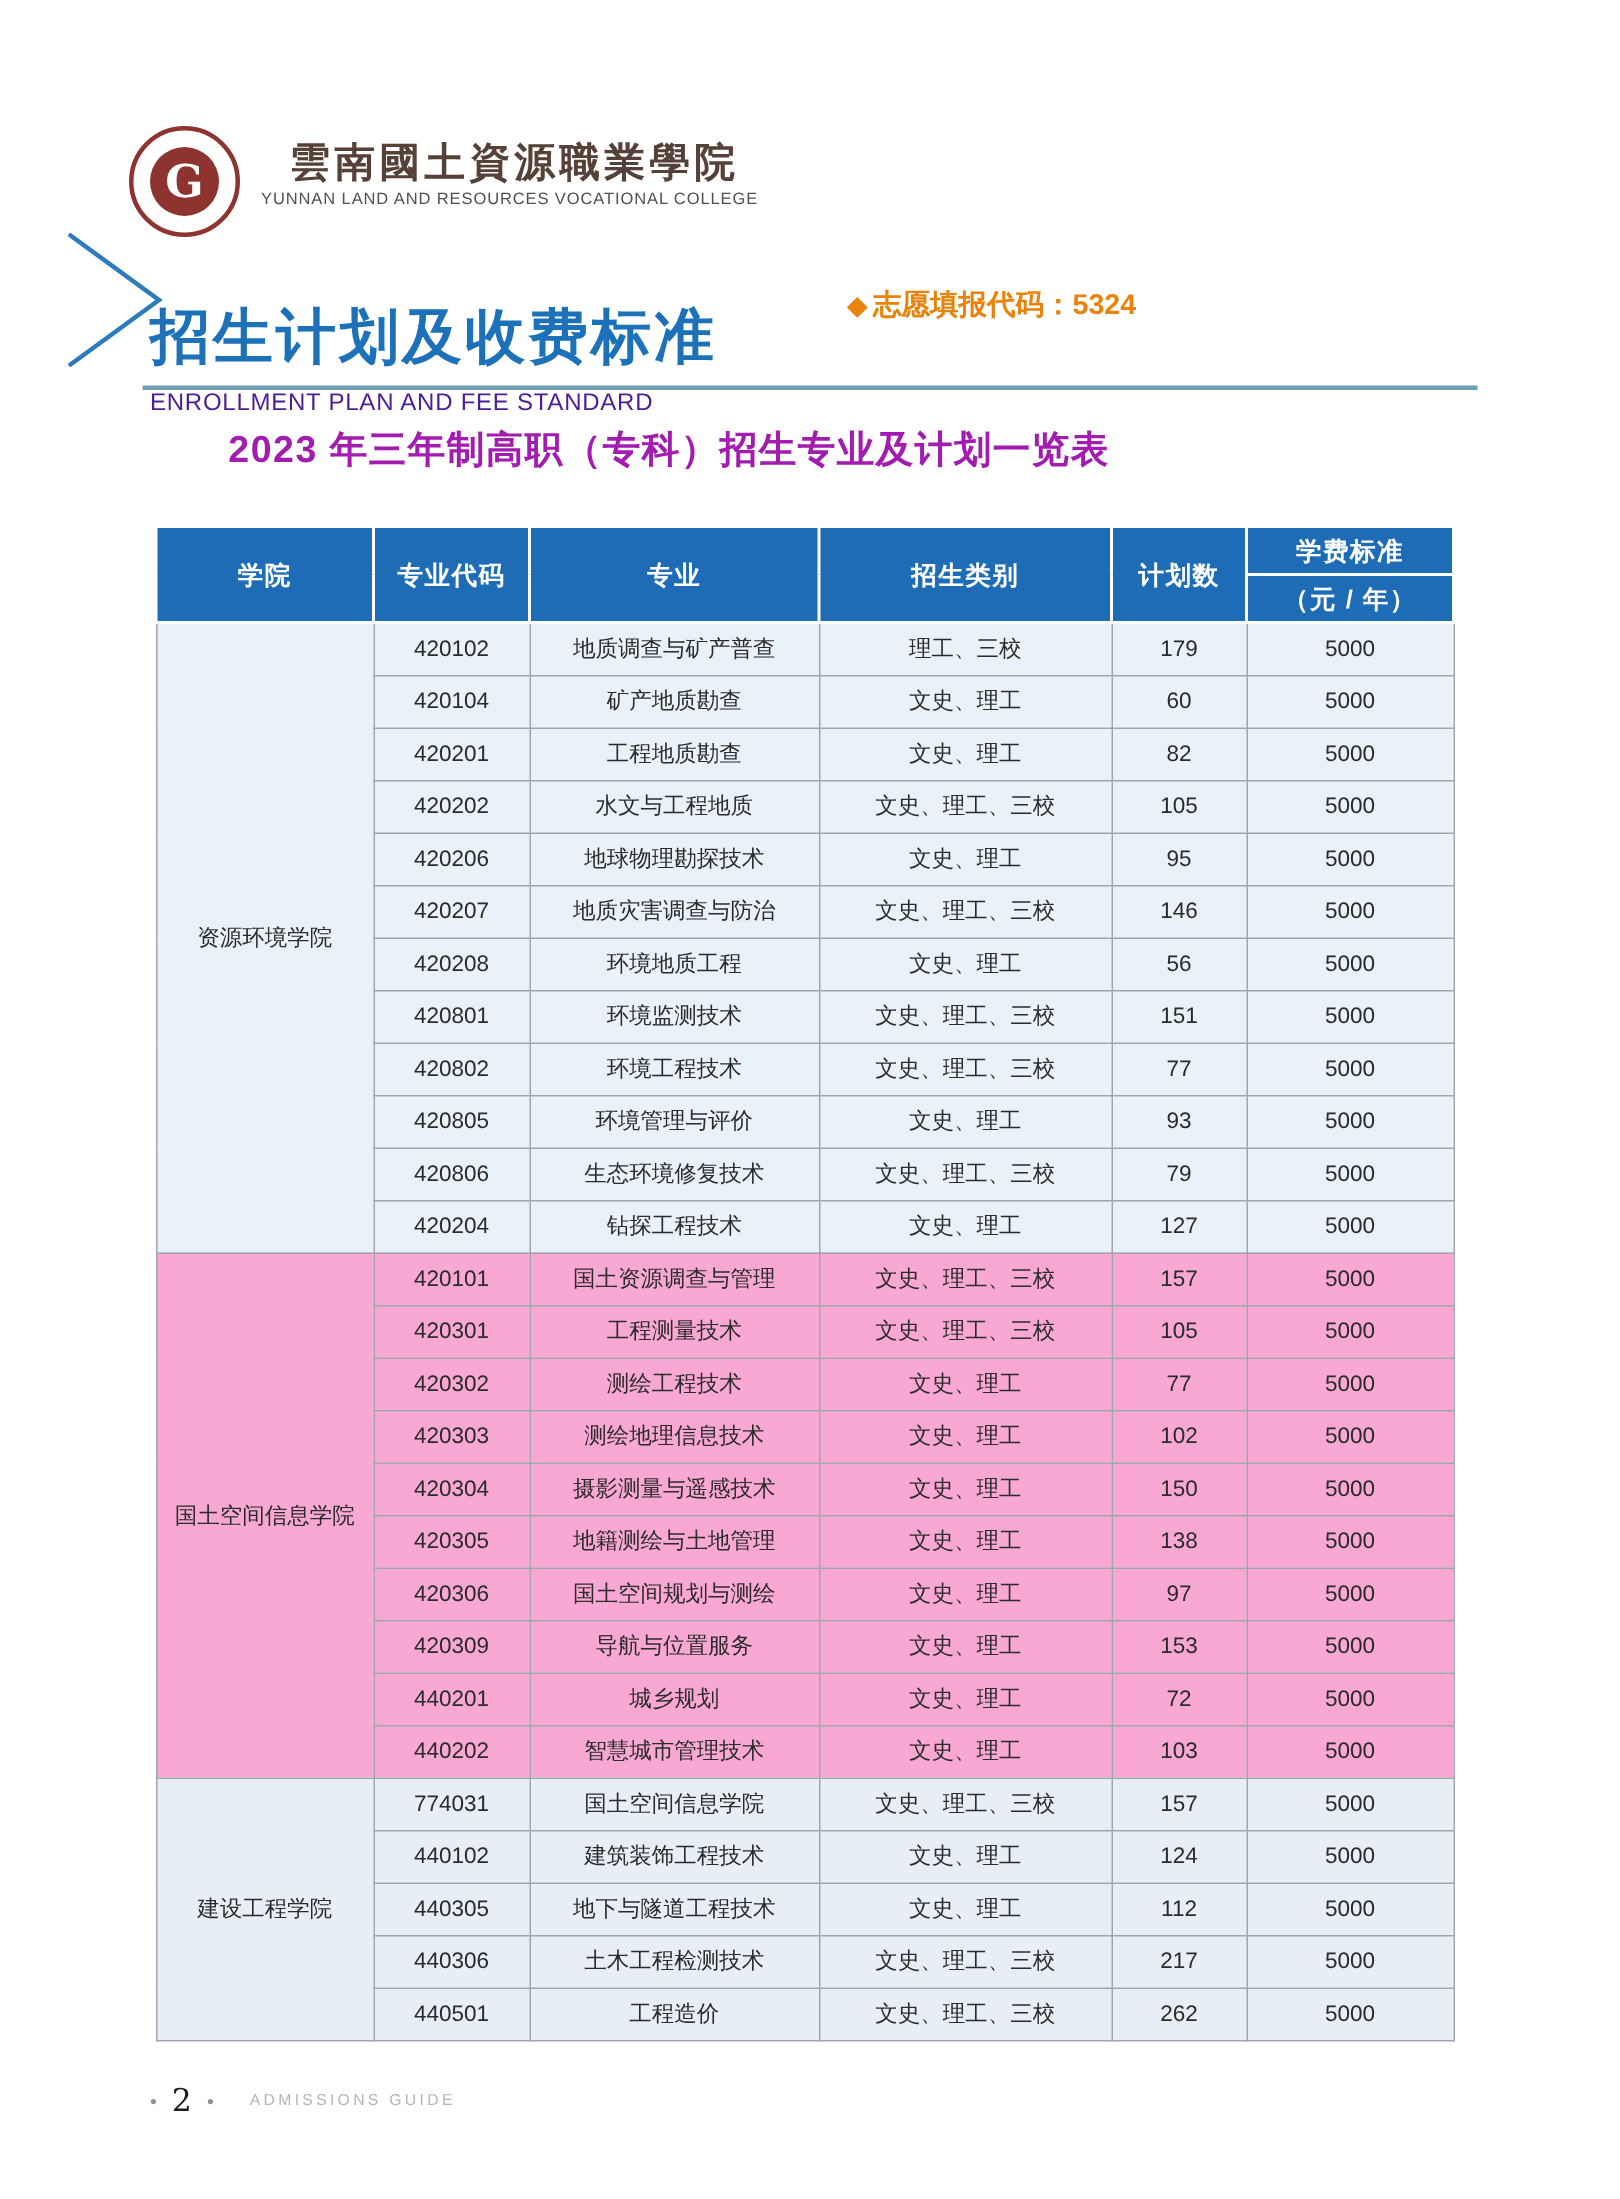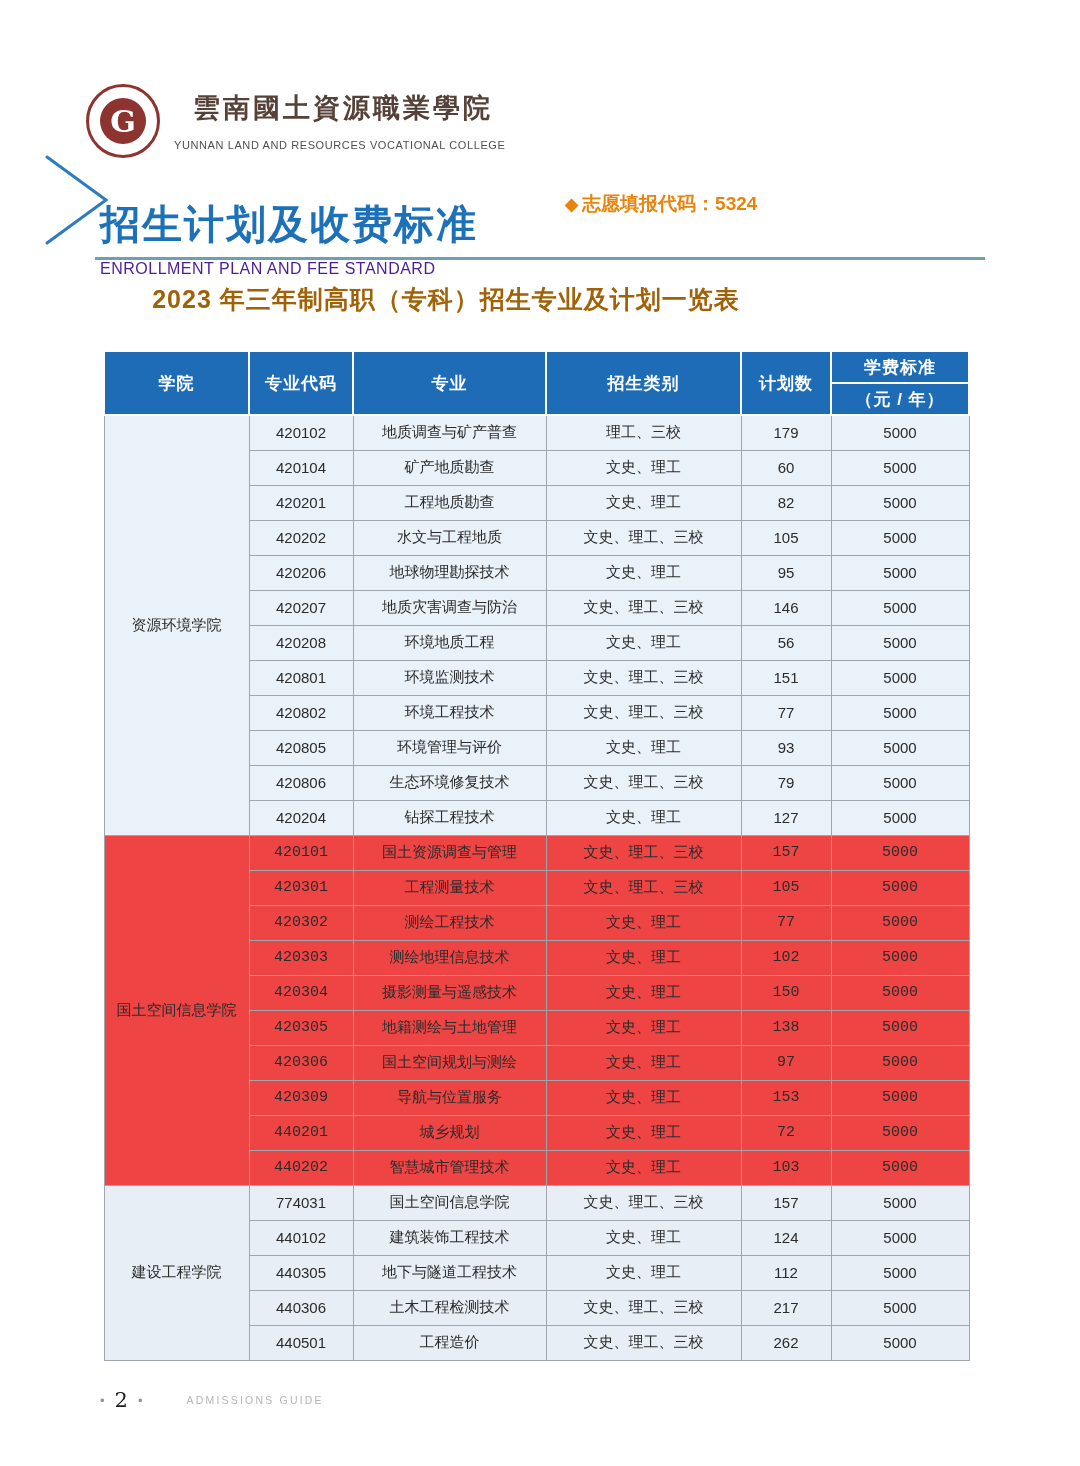--- a/index.html
+++ b/index.html
@@ -6,47 +6,47 @@
   html,body { background:#ffffff; }
   body { font-family:"Liberation Sans", sans-serif; }
   .page { position:relative; width:1080px; height:1466px; background:#ffffff; overflow:hidden; }
 
   
   .logo-wrap { position:absolute; left:86px; top:84px; display:flex; align-items:flex-start; }
   .seal { position:relative; width:74px; height:74px; border:3px solid #8d3330; border-radius:50%; background:#fff; }
   .seal-inner { position:absolute; left:11px; top:11px; width:46px; height:46px; border-radius:50%; background:#8d3330; color:#ffffff; display:flex; align-items:center; justify-content:center; font-family:"DejaVu Serif", serif; font-size:30px; font-weight:bold; }
   .logo-text { margin-left:14px; padding-top:6px; }
   .logo-cn { font-family:"DejaVu Serif", serif; font-weight:bold; font-size:27px; letter-spacing:3px; color:#564138;margin-left:19px; }
-  .logo-en { margin-top:13px; font-size:11px; letter-spacing:0.6px; color:#4f4f4f; }
+  .logo-en { margin-top:1px; font-size:11px; letter-spacing:0.6px; color:#4f4f4f; }
 
   
   .chevron { position:absolute; left:42px; top:152px; }
   .banner-left { position:absolute; left:100px; top:168px;margin-top:29px; }
   .banner-title-cn { font-size:40px; font-weight:bold; letter-spacing:2px; color:#1d71b8; }
   .banner-title-en { margin-top:8px; font-size:16px; letter-spacing:0.5px; color:#4c1d95; }
   .banner-info { position:absolute; left:565px; top:188px; width:430px; }
   .info-line { font-size:19px; font-weight:bold; color:#e8830c; line-height:32px; white-space:nowrap; }
   .info-line .diamond { margin-right:4px; font-size:17px; }
   .divider { position:absolute; left:95px; top:257px; width:890px; height:3px; background:#6d9fb5; }
 
   
-  .table-title { position:absolute; left:0; top:283px; width:892px; text-align:center; font-size:25px; font-weight:bold; letter-spacing:1px; color:#a16207; }
+  .table-title { position:absolute; left:0; top:283px; width:892px; text-align:center; font-size:25px; font-weight:bold; letter-spacing:1px; color:#a21caf; }
   table.plan { position:absolute; left:103px; top:322px; width:865px; border-collapse:collapse; table-layout:fixed;margin-top:28px; }
   table.plan thead th { background:#1e6cb5; color:#ffffff; font-size:17px; font-weight:bold; border:2px solid #ffffff; height:32px; text-align:center; letter-spacing:1px; }
   table.plan tbody td { border:1px solid #9fa6ad; height:35px; text-align:center; font-size:15px; color:#2b2b2b; padding:0 2px; }
   tr.sec0 td { background:#e9f1f9; }
-  tr.sec1 td { background:#ef4444;font-family:Liberation Mono, monospace; }
+  tr.sec1 td { background:#f9a8d4; }
   tr.sec2 td { background:#e8eef5; }
   td.college-cell { font-size:15px; color:#2b2b2b; }
 
   
   .footer { position:absolute; left:100px; top:1388px; display:flex; align-items:center; }
   .footer .dot { color:#8f8f8f; font-size:13px; }
   .footer .pagenum { margin:0 10px; font-family:"DejaVu Serif", serif; font-size:21px; color:#1c1c1c; }
-  .footer .guide { margin-left:44px; font-size:10.5px; letter-spacing:2.2px; color:#b5b5b5; }
+  .footer .guide { margin-left:24px; font-size:10.5px; letter-spacing:2.2px; color:#b5b5b5; }
 </style>
 </head>
 <body>
 
 <div class="page">
 
   <div class="logo-wrap">
     <div class="seal">
       <div class="seal-inner">G</div>
     </div>

